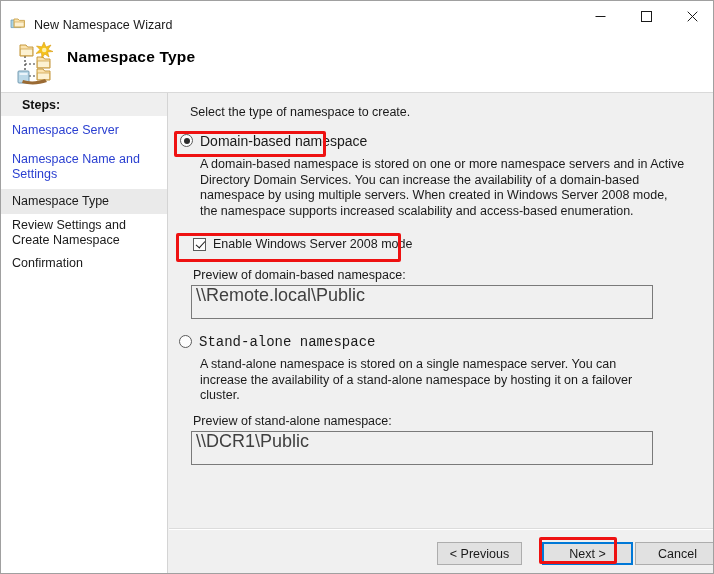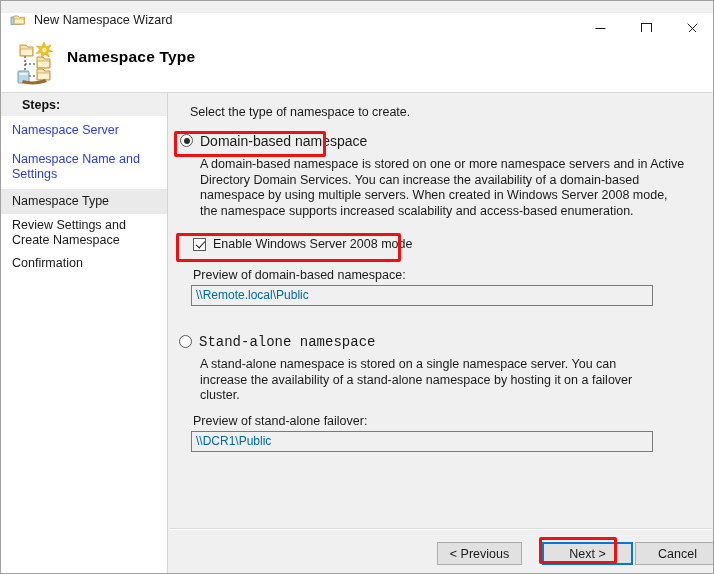--- a/index.html
+++ b/index.html
@@ -18,26 +18,26 @@
     height: 574px;
     box-sizing: border-box;
     border: 1px solid #a0a0a0;
     background: #f0f0f0;
     overflow: hidden;
   }
 
   
   #titlebar {
     position: absolute;
-    left: 0; top: 12px;
+    left: 0; top: 0;
     width: 714px;
     height: 31px;
     background: #ffffff;
     display: flex;
-    align-items: flex-start;
+    align-items: flex-end;
   }
   #titlebar-icon {
     width: 16px; height: 16px;
     margin-left: 9px;
     margin-right: 8px;
     position: relative;
     flex: none;
   }
   #titlebar-text {
     font-size: 12.5px;
@@ -214,27 +214,27 @@
     white-space: nowrap;
   }
 
   .field-label {
     position: absolute;
     font-size: 12.5px;
     color: #1a1a1a;
   }
   .textbox {
     position: absolute;
-    height: 21px;
+    height: 34px;
     box-sizing: border-box;
     border: 1px solid #7a7a7a;
     background: #f0f0f0;
     font-family: "Liberation Sans", sans-serif;
-    font-size: 12px;
-    color: #0369a1;
+    font-size: 18px;
+    color: #404040;
     padding: 0 0 0 4px;
     line-height: 19px;
     outline: none;
     overflow: hidden;
     white-space: nowrap;
   }
 
   #content-sep {
     position: absolute;
     left: 0; top: 435px;
@@ -371,21 +371,21 @@
 
     <div class="textbox" style="left:22px; top:192px; width:462px;">\\Remote.local\Public</div>
 
     <div class="radio-row" style="left:10px; top:241px;font-family:Liberation Mono, monospace;">
       <span class="radio-dot"></span>
       <span class="radio-label">Stand-alone namespace</span>
     </div>
 
     <div class="desc" style="left:31px; top:264px; width:460px;">A stand-alone namespace is stored on a single namespace server. You can increase the availability of a stand-alone namespace by hosting it on a failover cluster.</div>
 
-    <div class="field-label" style="left:24px; top:321px;">Preview of stand-alone failover:</div>
+    <div class="field-label" style="left:24px; top:321px;">Preview of stand-alone namespace:</div>
 
     <div class="textbox" style="left:22px; top:338px; width:462px;">\\DCR1\Public</div>
 
     <div id="content-sep"></div>
 
     <div class="btn" style="left:268px; top:449px; width:85px;">&lt; Previous</div>
 
     <div class="btn default" style="left:373px; top:449px; width:91px;">Next &gt;</div>
 
     <div class="btn" style="left:466px; top:449px; width:85px;">Cancel</div>

